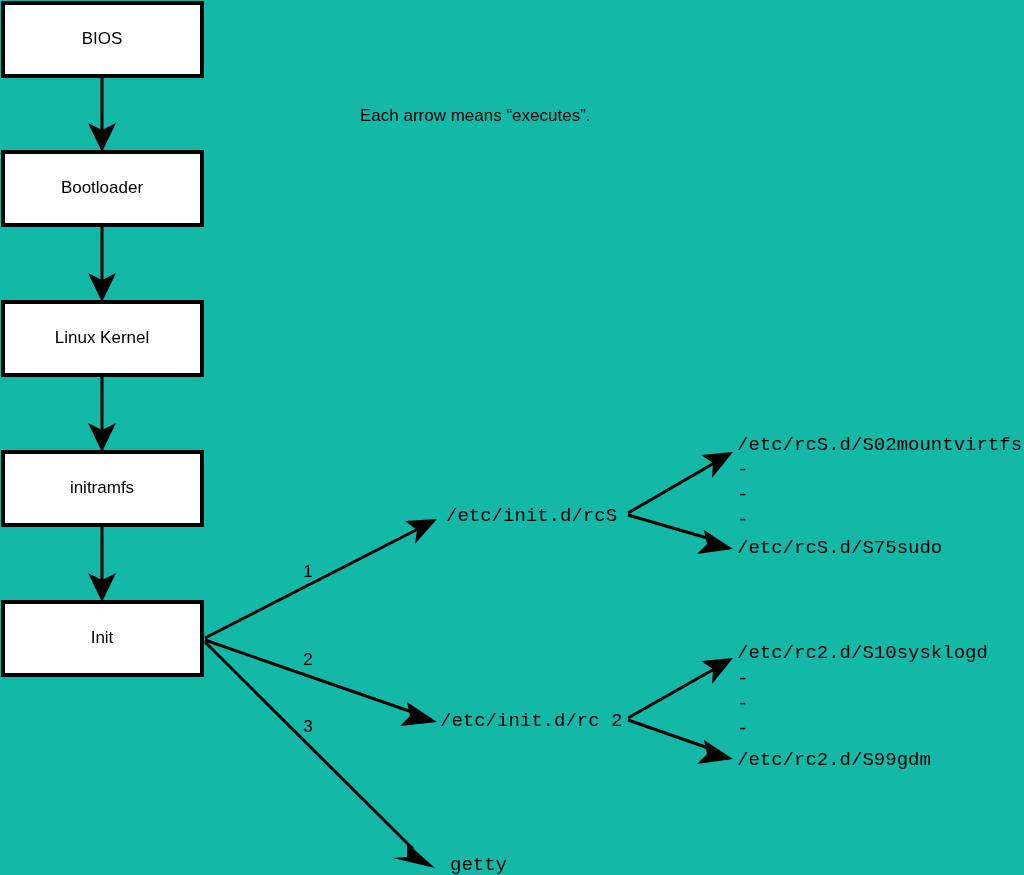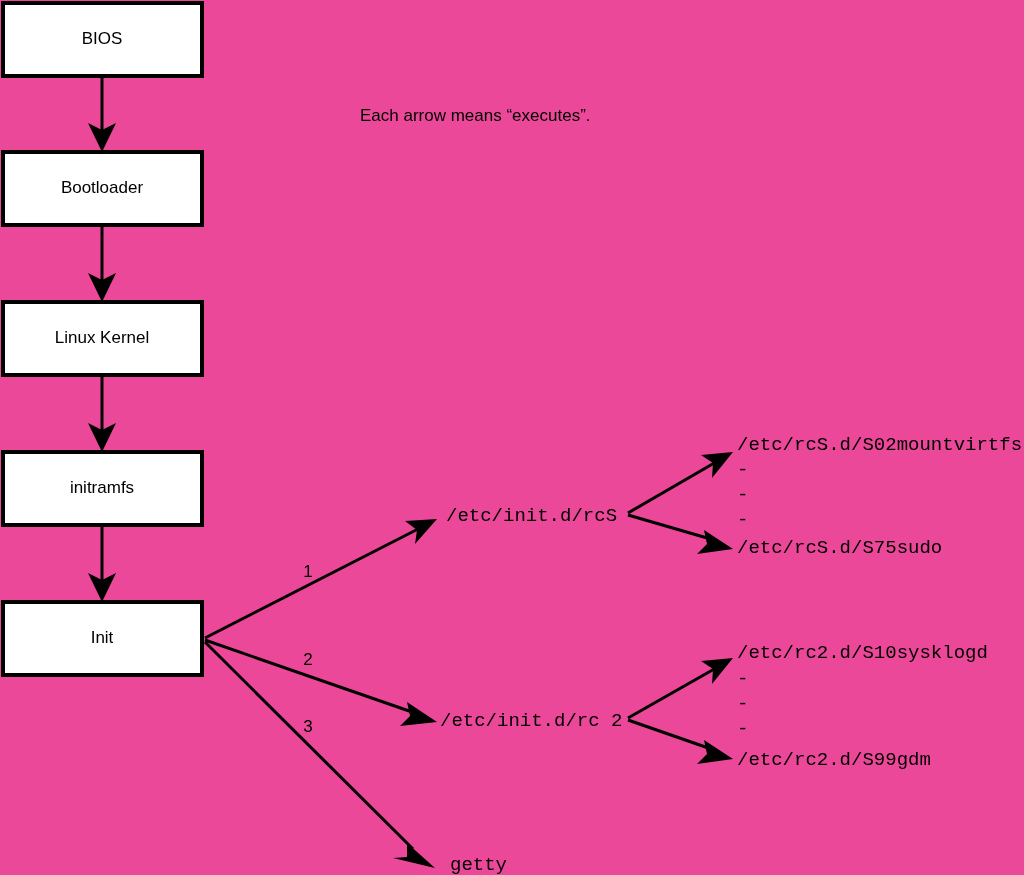--- a/index.html
+++ b/index.html
@@ -9,21 +9,21 @@
     background: #ffffff;
   }
   body {
     font-family: "Liberation Sans", sans-serif;
     color: #000000;
   }
   #canvas {
     position: relative;
     width: 1024px;
     height: 875px;
-    background: #ec4899;
+    background: #14b8a6;
     overflow: hidden;
   }
   #diagram-svg {
     position: absolute;
     left: 0;
     top: 0;
     width: 1024px;
     height: 875px;
   }
   .box-label {

